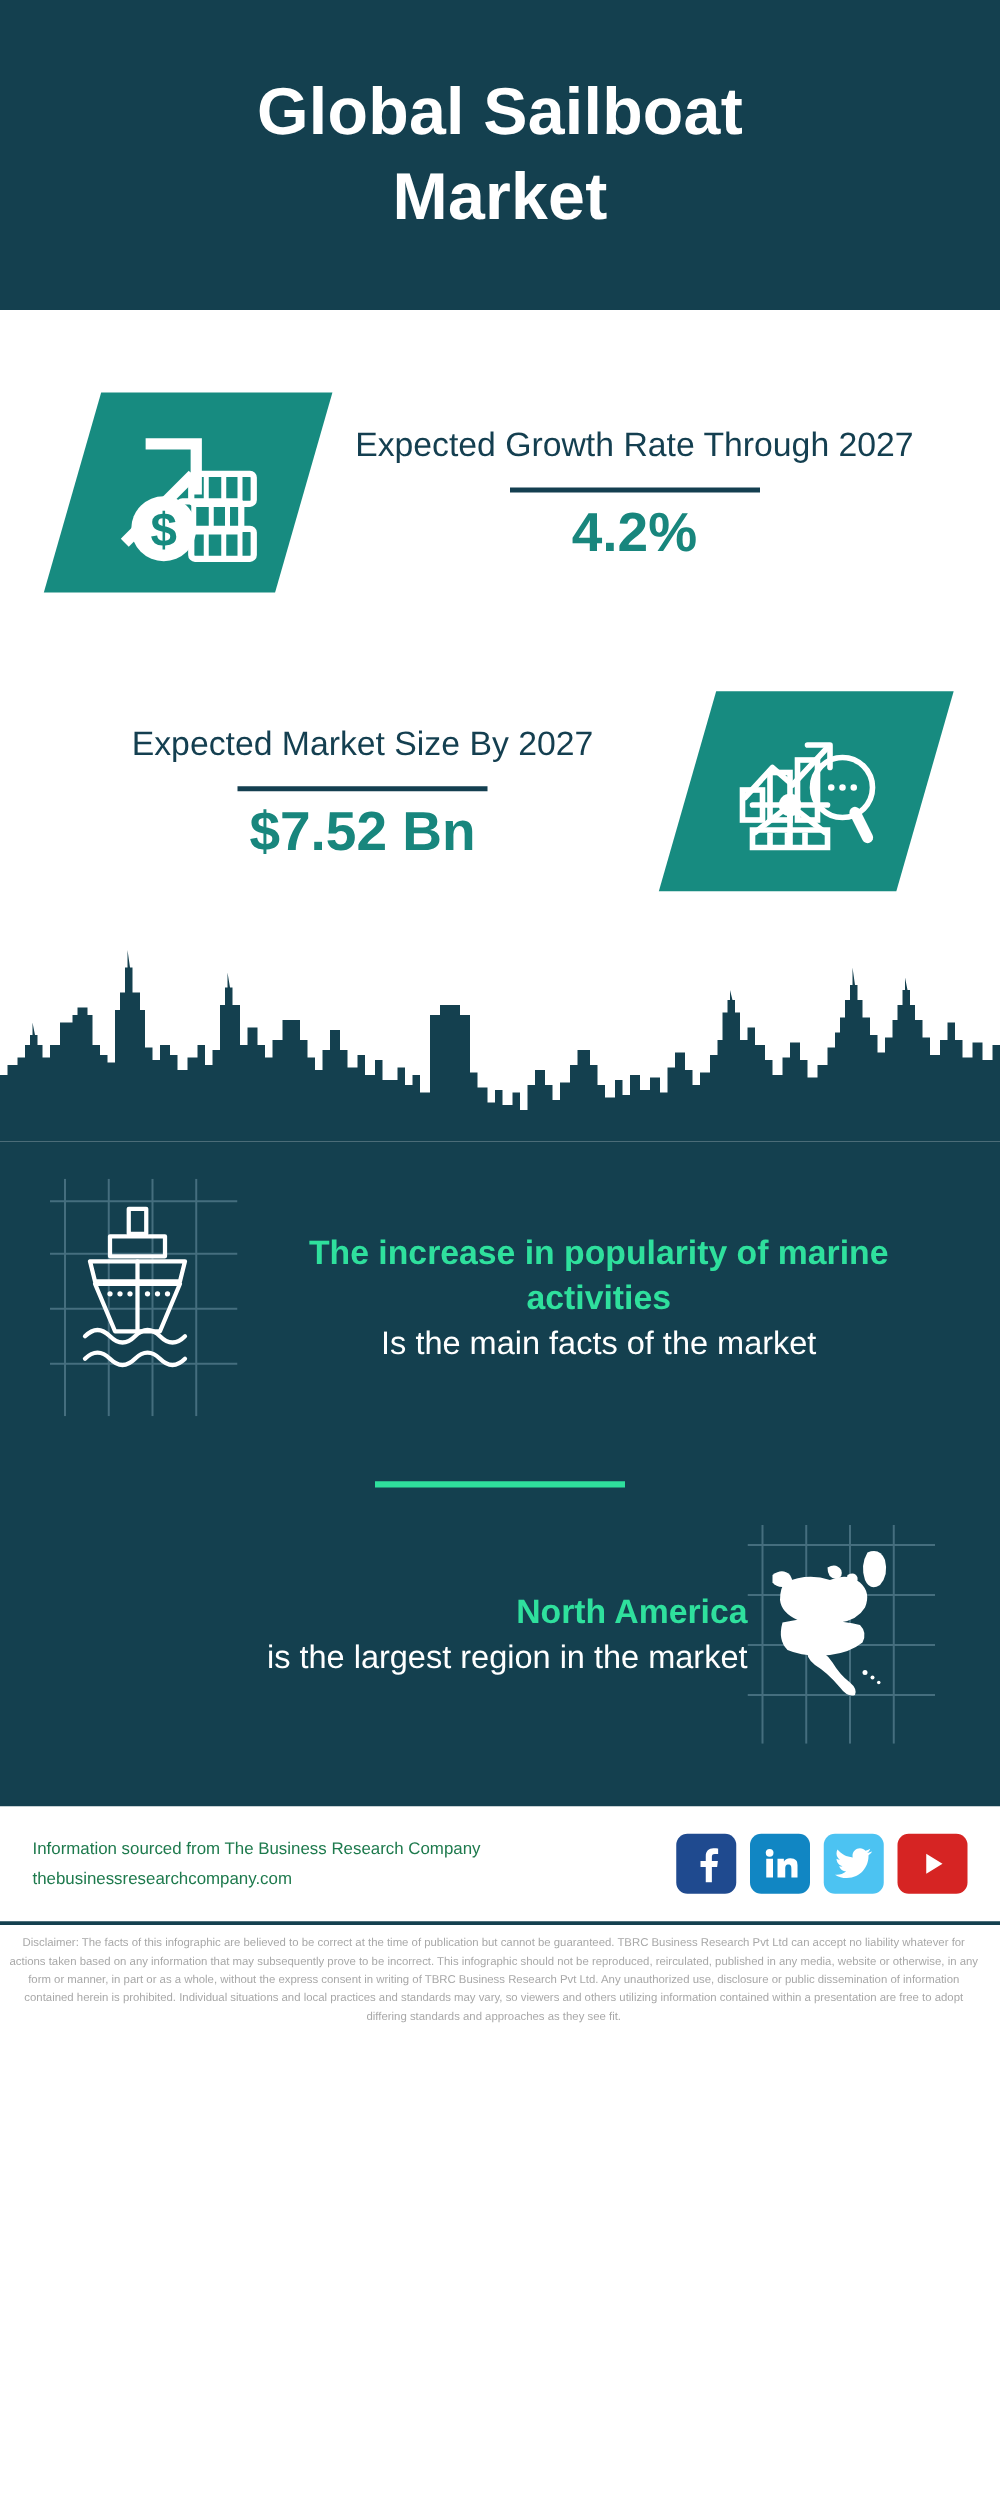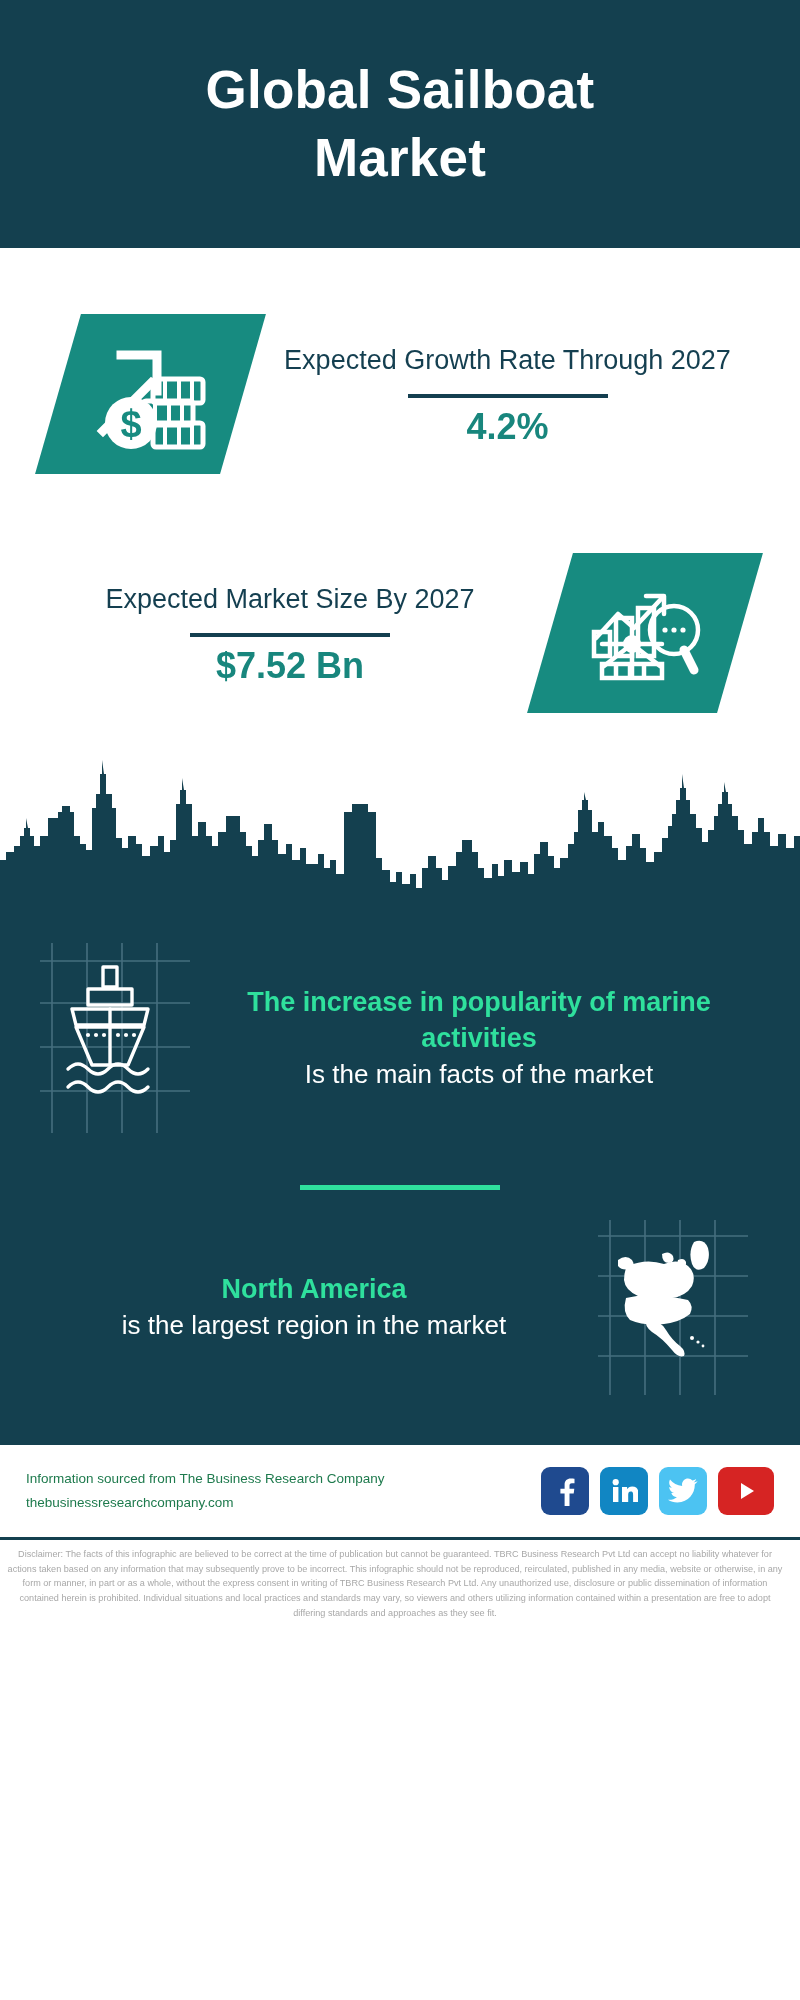--- a/index.html
+++ b/index.html
@@ -41,21 +41,21 @@
   .stat-text { flex:1; text-align:center; }
   .stat-title {
     color:#143f50; font-size:27px; font-weight:normal;
     line-height:1.38;
   }
   .stat-rule {
     width:200px; height:4px; background:#143f50;
     margin:14px auto 10px auto;
   }
   .stat-value {
-    color:#18867d; font-size:36px; font-weight:bold;
+    color:#18867d; font-size:44px; font-weight:bold;
     line-height:1.05;
   }
 
   .row1 .para { margin-left:58px; }
   .row1 .stat-text { margin-right:28px; }
   .row2 .stat-text { margin-left:30px; }
   .row2 .para { margin-right:60px; width:190px; height:160px; }
 
   
   .skyline-wrap {
@@ -87,21 +87,21 @@
   .driver-row { padding:30px 0 10px 0; }
   .driver-row .grid-icon { margin-left:40px; margin-right:6px; }
   .driver-row .info-text { text-align:center; padding-right:38px; }
 
   .green-divider {
     width:200px; height:5px; background:#2fe09d;
     margin:42px auto 30px auto;
   }
 
   .region-row { padding-bottom:40px; }
-  .region-row .info-text { text-align:center; padding-left:30px; }
+  .region-row .info-text { text-align:right; padding-left:30px; }
   .region-row .grid-icon { margin-right:52px; }
 
   
   .footer-bar {
     background:#ffffff; height:92px;
     display:flex; align-items:center; justify-content:flex-start;
     padding:0 26px;
     gap:13px;
   }
   .src-text { color:#1e7a4d; font-size:13.5px; line-height:1.75; flex:1; }

